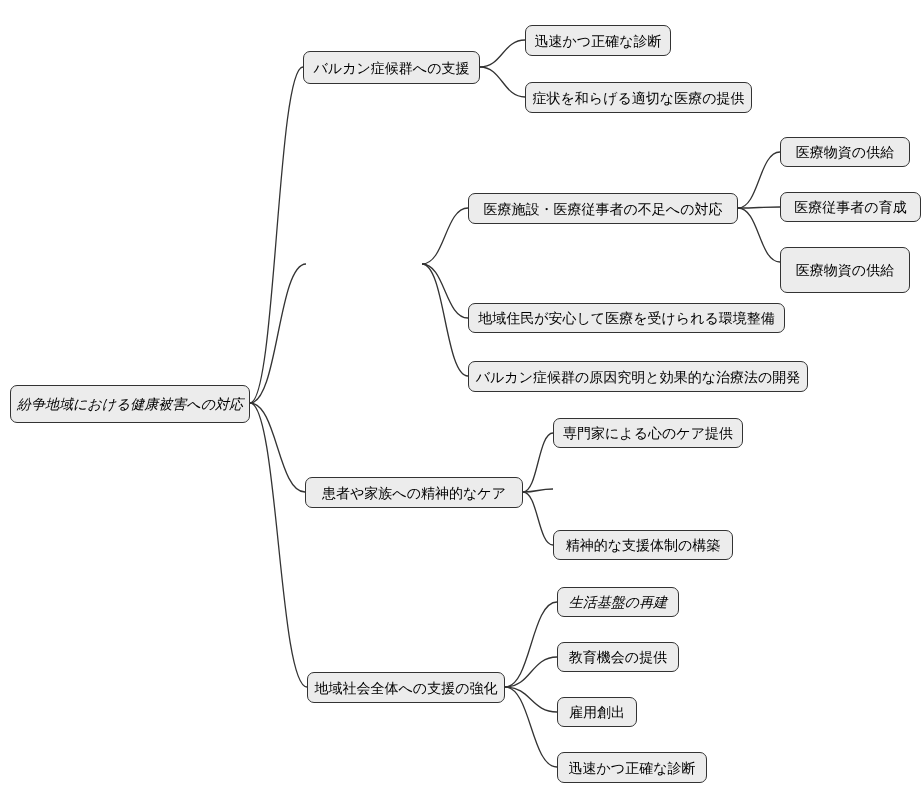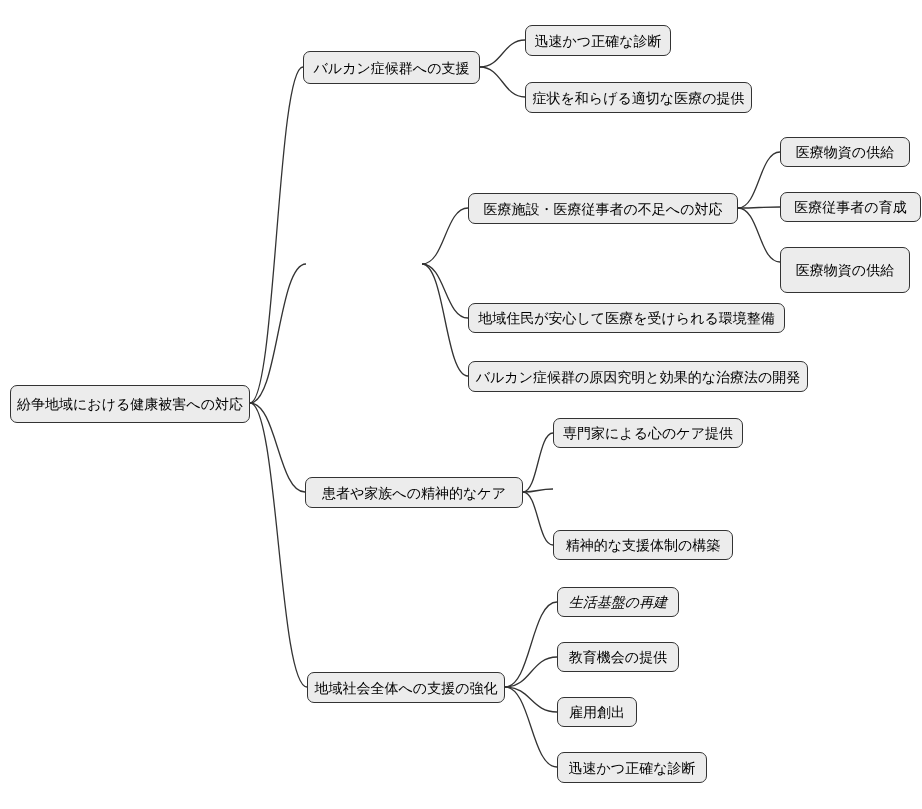--- a/index.html
+++ b/index.html
@@ -36,20 +36,21 @@
     background: #ececec;
     border: 1.4px solid #333333;
     border-radius: 7px;
     font-size: 14px;
     line-height: 1;
     color: #000000;
     white-space: nowrap;
   }
   .node.root {
     font-size: 14px;
+    font-style: italic;
   }
 </style>
 </head>
 <body>
 
 <div class="canvas">
 
   <svg class="edges" width="922" height="809" viewBox="0 0 922 809" aria-hidden="true">
     <path d="M250,403 C276,403 277,67 303,67"></path>
     <path d="M250,403 C278,403 278,264 306,264"></path>

